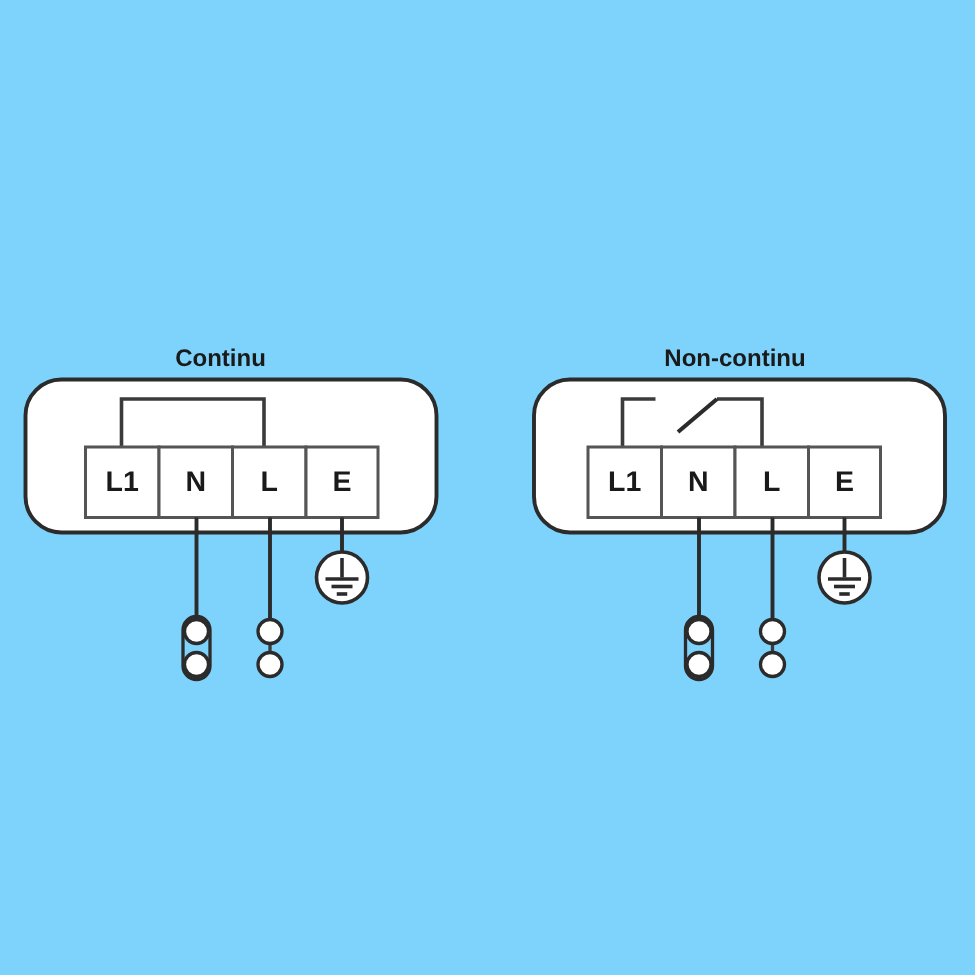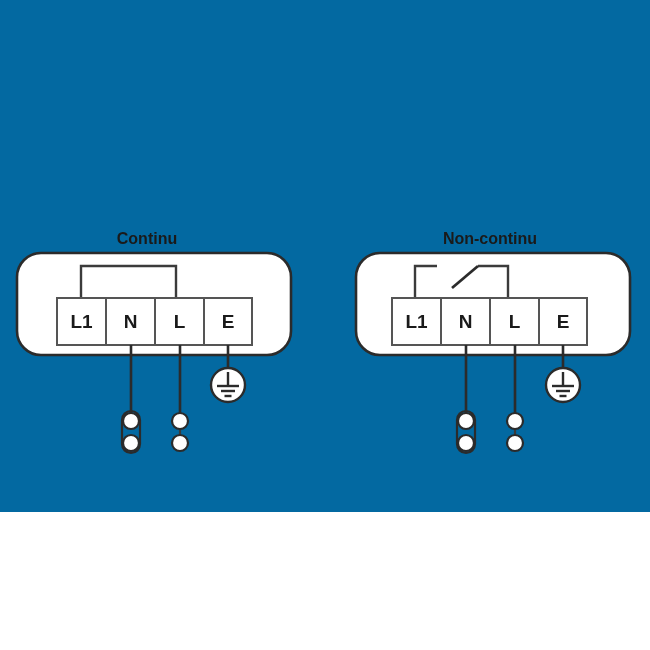--- a/index.html
+++ b/index.html
@@ -10,22 +10,22 @@
   }
   body {
     width: 650px;
     height: 650px;
     font-family: "Liberation Sans", sans-serif;
     overflow: hidden;
   }
   #canvas-wrap {
     position: relative;
     width: 650px;
-    height: 512px;
-    background: #0369a1;
+    height: 650px;
+    background: #7dd3fc;
   }
   svg#diagram-svg {
     display: block;
     width: 650px;
     height: 650px;
   }
   .enclosure {
     fill: #ffffff;
     stroke: #2b2b2b;
     stroke-width: 2.6;

